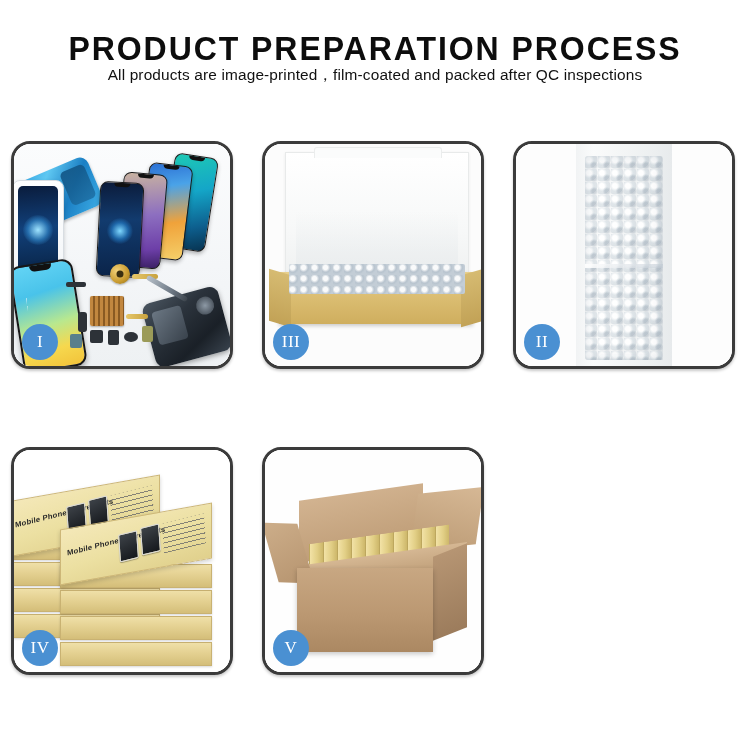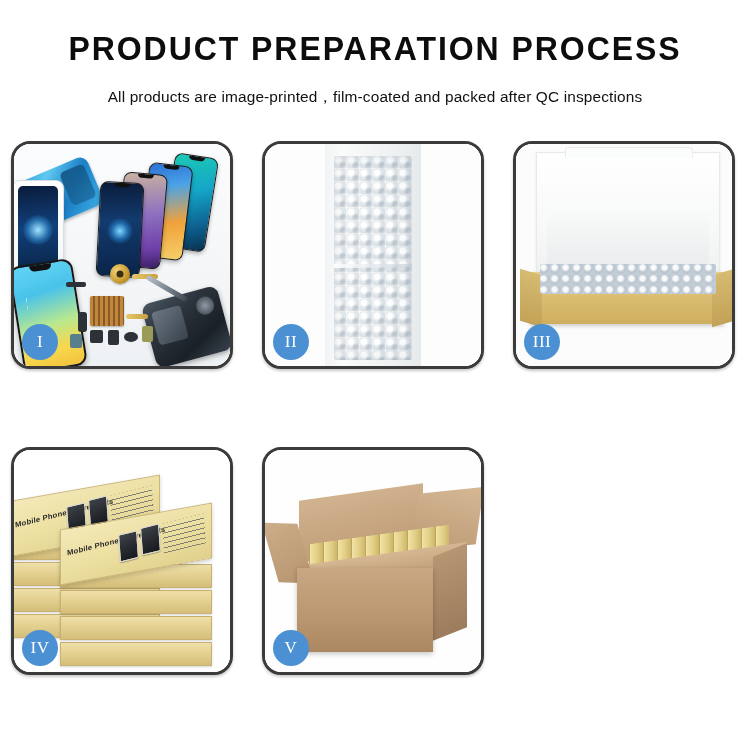--- a/index.html
+++ b/index.html
@@ -17,21 +17,21 @@
   .title{
     font-size:33px;
     font-weight:bold;
     letter-spacing:2.0px;
     color:#0d0d0d;
     line-height:1.0;
     font-family:"Liberation Sans", sans-serif;
     transform:scaleX(0.97);
   }
   .subtitle{
-    margin-top:22px;
+    margin-top:0;
     font-size:15.4px;
     color:#111111;
     letter-spacing:0.15px;
     font-family:"Liberation Sans", sans-serif;
   }
 
   
   .grid{
     position:absolute;
     left:11px; top:141px;
@@ -405,37 +405,37 @@
           <div class="pt" style="left:66px;top:58px;width:11px;height:16px;background:#9b9b58;"></div>
           <div class="pt" style="left:-6px;top:66px;width:12px;height:14px;background:#5a7f8c;"></div>
           <div class="screwdr"></div>
         </div>
       </div>
       <div class="badge">I</div>
     </div>
 
     <div class="panel">
       <div class="stage">
-        <div class="p2bg"></div>
-        <div class="bwrap">
-          <div class="bubbles"></div>
-          <div class="bwfold"></div>
-        </div>
-      </div>
-      <div class="badge">II</div>
-    </div>
-
-    <div class="panel">
-      <div class="stage">
         <div class="p3bg"></div>
         <div class="lidback"></div>
         <div class="boxinner"></div>
         <div class="boxbody"></div>
       </div>
       <div class="badge">III</div>
+    </div>
+
+    <div class="panel">
+      <div class="stage">
+        <div class="p2bg"></div>
+        <div class="bwrap">
+          <div class="bubbles"></div>
+          <div class="bwfold"></div>
+        </div>
+      </div>
+      <div class="badge">II</div>
     </div>
 
     <div class="panel">
       <div class="stage">
         <div class="p4bg"></div>
         <div class="stackwrap">
           <div class="sbox back" style="top:150px;"></div>
           <div class="sbox back" style="top:124px;"></div>
           <div class="sbox back" style="top:98px;"></div>
           <div class="sbox back" style="top:72px;"></div>

